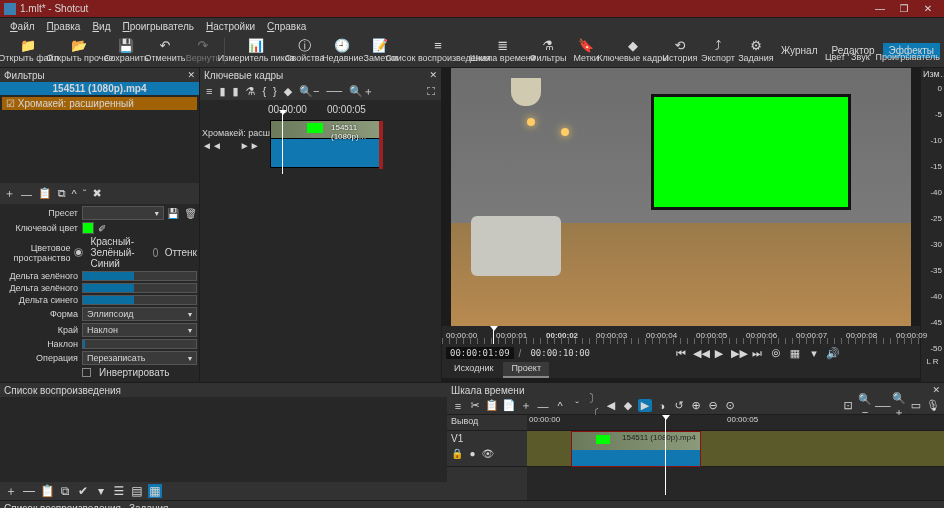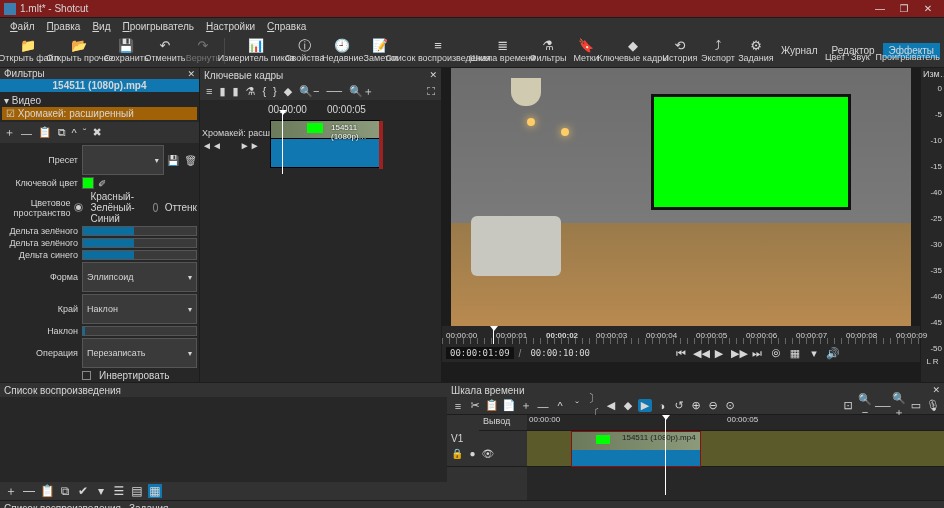--- a/index.html
+++ b/index.html
@@ -32,21 +32,21 @@
 .tree { padding: 2px; }
 .tree .node { padding: 1px 2px; font-size: 10px; }
 .tree .leaf { background: #a16207; padding: 1px 4px; font-size: 10px; }
 .filter-ctrl { display: flex; gap: 6px; padding: 3px 4px; background: #323232; align-items: center; }
 .filter-ctrl .ib { cursor: pointer; font-size: 11px; }
 .form-rows { padding: 2px 2px; }
 .form-row { display: flex; align-items: center; margin-bottom: 2px; }
 .form-row .lbl { width: 80px; text-align: right; font-size: 9px; padding-right: 4px; }
 .form-row .fld { flex: 1; display: flex; align-items: center; gap: 4px; }
 .slider { flex: 1; height: 10px; background: linear-gradient(to right,#0b6ea0 45%,#3a3a3a 45%); border: 1px solid #555; position: relative; }
-.combo { flex: 1; height: 30px; background: #3a3a3a; border: 1px solid #555; font-size: 9px; padding: 0 4px; display: flex; align-items: center; }
+.combo { flex: 1; height: 14px; background: #3a3a3a; border: 1px solid #555; font-size: 9px; padding: 0 4px; display: flex; align-items: center; }
 .combo::after { content: "▾"; margin-left: auto; font-size: 8px; }
 .swatch { width: 12px; height: 12px; background: #00ff00; border: 1px solid #555; }
 .radio { width: 9px; height: 9px; border: 1px solid #888; border-radius: 50%; display: inline-block; margin-right: 3px; }
 .radio.on::after { content: ""; display: block; width: 5px; height: 5px; background: #ccc; border-radius: 50%; margin: 1px; }
 .chk { width: 9px; height: 9px; border: 1px solid #888; display: inline-block; margin-right: 4px; }
 .kf-toolbar { height: 18px; background: #323232; display: flex; align-items: center; gap: 3px; padding: 0 4px; }
 .kf-toolbar .ib { cursor: pointer; font-size: 11px; padding: 0 2px; }
 .kf-body { flex: 1; background: #272727; position: relative; padding: 4px; }
 .kf-tc { display: flex; font-size: 8px; gap: 20px; padding-left: 64px; }
 .kf-clip { position: absolute; top: 20px; left: 70px; width: 110px; height: 48px; background: #1077b0; border: 1px solid #000; }
@@ -80,21 +80,21 @@
 .src-tabs .tab.active { background: #3a3a3a; border-bottom: 2px solid #888; }
 .bottom-row { display: flex; height: 118px; border-top: 1px solid #1c1c1c; }
 .playlist-panel { width: 447px; background: #272727; display: flex; flex-direction: column; }
 .timeline-panel { flex: 1; background: #272727; display: flex; flex-direction: column; }
 .tl-header { height: 14px; background: #323232; padding: 0 4px; font-size: 10px; display: flex; align-items: center; }
 .tl-toolbar { height: 18px; background: #323232; display: flex; align-items: center; gap: 3px; padding: 0 4px; border-bottom: 1px solid #1c1c1c; }
 .tl-toolbar .ib { cursor: pointer; font-size: 11px; width: 14px; text-align: center; }
 .tl-toolbar .ib.active { background: #1077b0; border-radius: 2px; }
 .tl-body { flex: 1; display: flex; position: relative; }
 .tl-trackhead { width: 80px; background: #323232; }
-.tl-trackhead .out { height: 16px; padding: 1px 4px; font-size: 9px; border-bottom: 1px solid #1c1c1c; margin-left: 32px; }
+.tl-trackhead .out { height: 16px; padding: 1px 4px; font-size: 9px; border-bottom: 1px solid #1c1c1c; }
 .tl-trackhead .trk { height: 36px; padding: 2px 4px; font-size: 9px; border-bottom: 1px solid #1c1c1c; }
 .tl-trackhead .trk .icons { display: flex; gap: 6px; margin-top: 4px; font-size: 10px; }
 .tl-tracks { flex: 1; position: relative; background: #272727; }
 .tl-ruler { height: 16px; border-bottom: 1px solid #1c1c1c; position: relative; }
 .tl-ruler .tc { position: absolute; font-size: 8px; }
 .tl-track { height: 36px; background: #5a5a2a; border-bottom: 1px solid #1c1c1c; position: relative; }
 .tl-clip { position: absolute; top: 0; left: 44px; width: 130px; height: 36px; background: #1077b0; border: 1px solid #8a1010; }
 .tl-clip-thumb { height: 18px; background: linear-gradient(90deg,#6a7a5a,#8a9a7a); position: relative; overflow: hidden; }
 .tl-clip-thumb .scn { position: absolute; top: 3px; left: 24px; width: 14px; height: 9px; background: #00ff00; }
 .tl-clip-thumb .nm { position: absolute; top: 1px; left: 50px; font-size: 8px; color: #222; }
@@ -214,21 +214,20 @@
 
 <div class="main-row">
 
   <div class="panel-left">
     <div class="panel-header">
         <span>Фильтры</span>
         <span class="close-x">✕</span>
       </div>
     <div class="clip-title">154511 (1080p).mp4</div>
     <div class="tree">
-      <div class="node">▾ <span>Видео</span></div>
       <div class="leaf">☑ <span>Хромакей: расширенный</span></div>
     </div>
     <div style="flex:1"></div>
     <div class="filter-ctrl" id="filter-ctrl">
         <span class="ib">＋</span>
         <span class="ib">—</span>
         <span class="ib">📋</span>
         <span class="ib">⧉</span>
         <span class="ib">^</span>
         <span class="ib">ˇ</span>
@@ -385,20 +384,24 @@
           <span class="btn">▶</span>
           <span class="btn">▶▶</span>
           <span class="btn">⏭</span>
           <span class="btn">⦾</span>
           <span class="btn">▦</span>
           <span class="btn">▾</span>
           <span class="btn">🔊</span>
         </div>
       <div class="spacer"></div>
     </div>
+    <div class="src-tabs" id="src-tabs">
+        <span class="tab">Исходник</span>
+        <span class="tab active">Проект</span>
+      </div>
   </div>
 
   <div class="panel-peak">
     <div class="peak-lbl">Изм…</div>
     <div class="peak-scale" id="peak-scale">
         <span>0</span>
         <span>-5</span>
         <span>-10</span>
         <span>-15</span>
         <span>-40</span>

